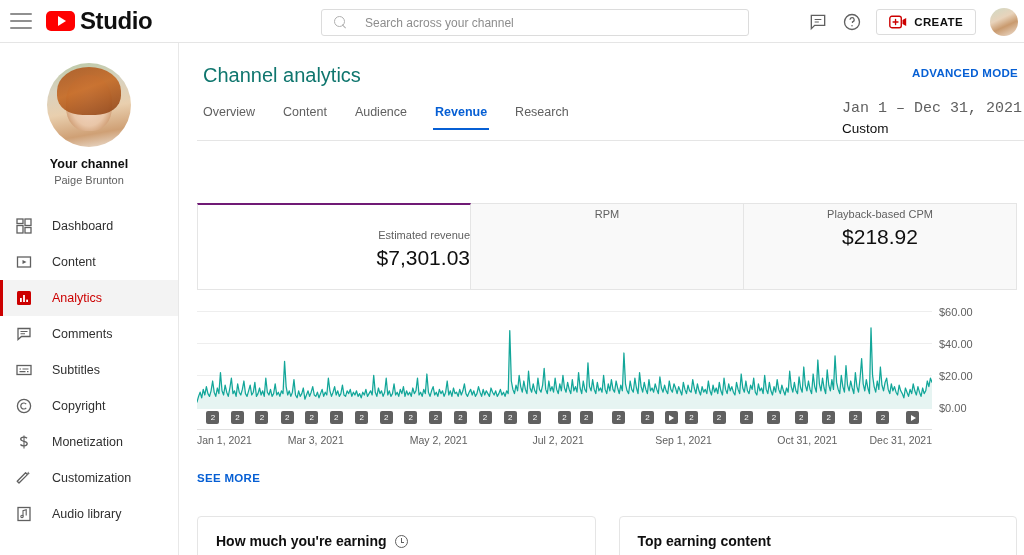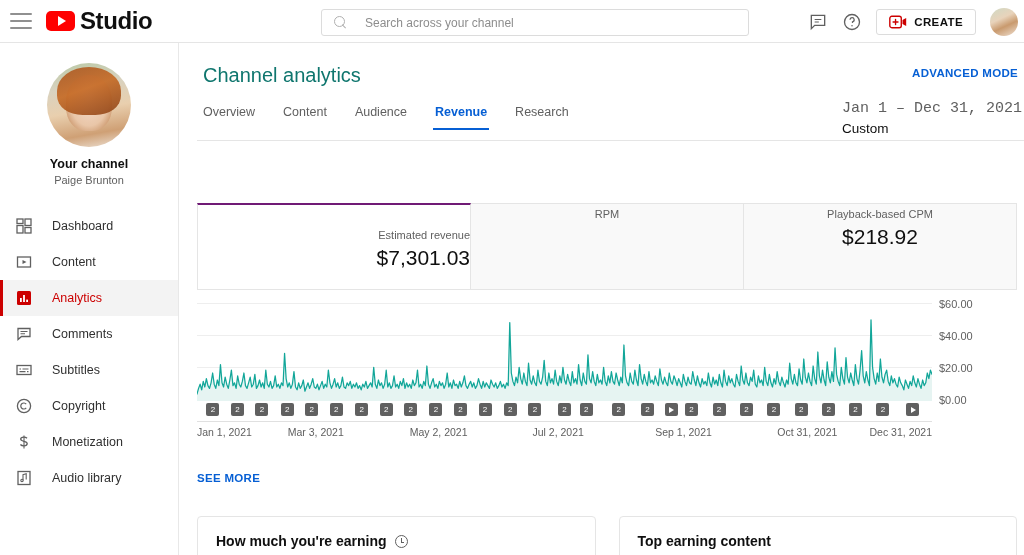--- a/index.html
+++ b/index.html
@@ -144,21 +144,21 @@
   .dr-main { font-size: 13.5px; color: #0f0f0f; margin-top: 4px; }
 
   
   .metrics { position: absolute; left: 17px; top: 160px; width: 820px; height: 87px; display: flex; }
   .metric { flex: 1; border: 1px solid #e5e5e5; border-left: none; background: #f9f9f9; text-align: center; padding-top: 4px; cursor: pointer; }
   .metric:first-child { border-left: 1px solid #e5e5e5; background: #fff; border-top: 2px solid #701a75; padding-top: 24px; text-align: right; }
   .metric .mlabel { font-size: 11px; color: #606060; }
   .metric .mvalue { font-size: 21px; color: #0f0f0f; margin-top: 5px; font-weight: 400; }
 
   
-  .chartwrap { position: absolute; left: 17px; top: 252px; width: 820px; height: 160px; }
+  .chartwrap { position: absolute; left: 17px; top: 260px; width: 820px; height: 160px; }
   .plot { position: absolute; left: 0; top: 8px; width: 735px; height: 98px; }
   .gridline { position: absolute; left: 0; right: 0; height: 1px; background: #eeeeee; }
   .ylabels { position: absolute; left: 742px; top: 0; width: 80px; height: 120px; }
   .ylab { position: absolute; font-size: 11px; color: #606060; }
 
   .markers { position: absolute; left: 0; top: 108px; width: 735px; height: 16px; }
   .marker {
     position: absolute; top: 0; width: 13px; height: 13px;
     background: #606060; border-radius: 2px;
     display: flex; align-items: center; justify-content: center;
@@ -305,20 +305,29 @@
     <div class="navitem">
       <span class="navicon">
         <svg width="16" height="16" viewBox="0 0 16 16" fill="none" stroke="currentColor" stroke-width="1.3">
           <path d="M11 4.3c-.8-.9-2-1.2-3.3-1.2-1.8 0-3 .8-3 2s1.3 1.8 3.2 2.2c2 .4 3.3 1 3.3 2.3 0 1.3-1.4 2.2-3.3 2.2-1.5 0-2.7-.4-3.5-1.3"></path>
           <path d="M8 1.6v12.8" stroke-width="1.1"></path>
         </svg>
       </span>
       <span class="nlabel">Monetization</span>
     </div>
 
+    <div class="navitem">
+      <span class="navicon">
+        <svg width="16" height="16" viewBox="0 0 16 16" fill="none" stroke="currentColor" stroke-width="1.3">
+          <path d="M3 13l8.4-8.4-1.8-1.8L1.2 11.2z" stroke-linejoin="round"></path>
+          <path d="M12.2 1.4l.5 1.3 1.3.5-1.3.5-.5 1.3-.5-1.3-1.3-.5 1.3-.5z" fill="currentColor" stroke="none"></path>
+        </svg>
+      </span>
+      <span class="nlabel">Customization</span>
+    </div>
 
     <div class="navitem">
       <span class="navicon">
         <svg width="16" height="16" viewBox="0 0 16 16" fill="none" stroke="currentColor" stroke-width="1.3">
           <rect x="2" y="1.5" width="12" height="13"></rect>
           <path d="M7 10.2V4.6l3.2-.8v5.6" stroke-width="1.1"></path>
           <circle cx="6" cy="10.4" r="1.2" stroke-width="1.1"></circle>
         </svg>
       </span>
       <span class="nlabel">Audio library</span>

